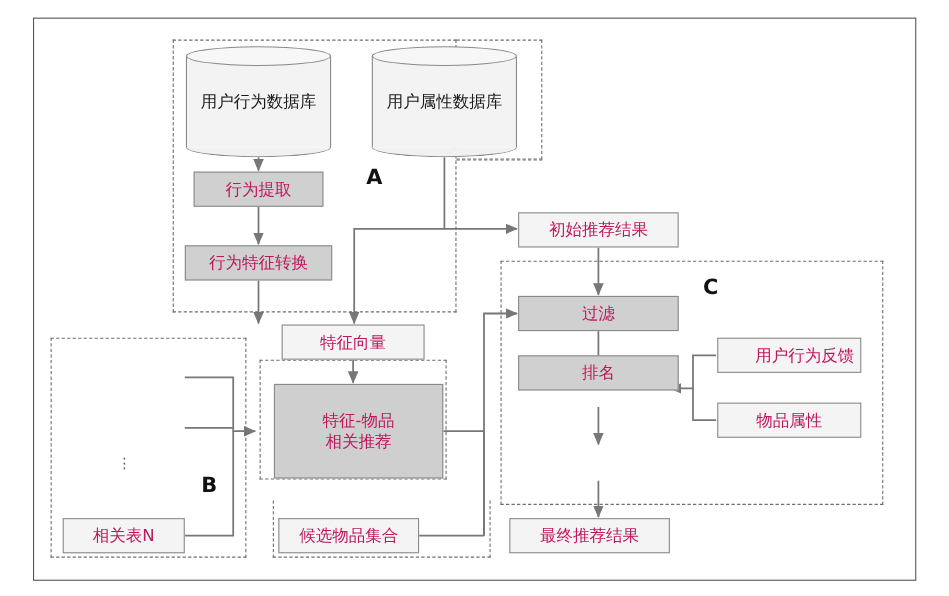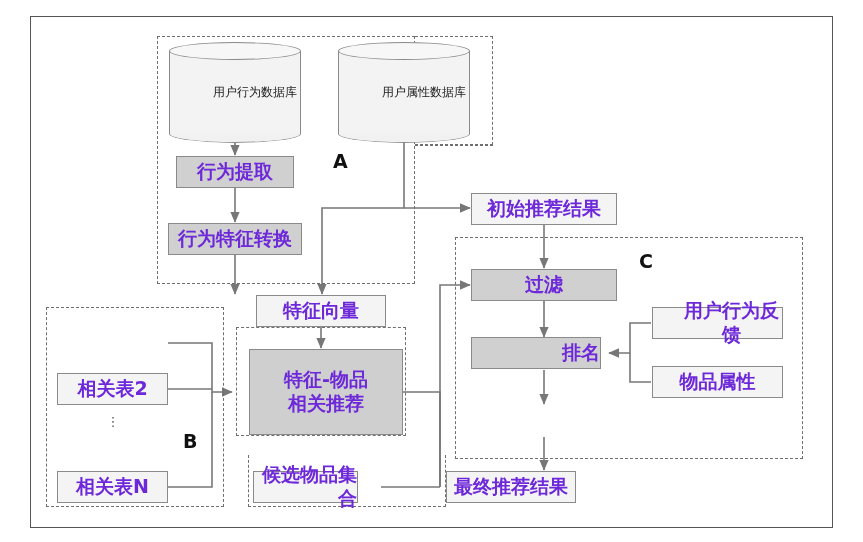--- a/index.html
+++ b/index.html
@@ -36,26 +36,25 @@
     overflow: visible;
   }
   .node {
     position: absolute;
     box-sizing: border-box;
     border: 1px solid #8a8a8a;
     display: flex;
     align-items: center;
     justify-content: center;
     text-align: center;
-    font-size: 19px;
-    color: #6d28d9;
+    font-size: 15px;
+    color: #be185d;
     line-height: 1.25;
     background: #f2f2f2;
     z-index: 3;
-    font-weight: bold;
   }
   .node.light {
     background: #f4f4f4;
   }
   .node.grey {
     background: #d0d0d0;
   }
   .node.mid {
     background: #cfcfcf;
   }
@@ -100,24 +99,23 @@
   }
   .cyl .label {
     position: absolute;
     left: 0;
     top: 0;
     width: 100%;
     height: 100%;
     display: flex;
     align-items: center;
     justify-content: center;
-    font-size: 12px;
+    font-size: 15px;
     color: #1a1a1a;
     z-index: 2;
-    padding-left: 20px;
   }
   .dashgroup {
     position: absolute;
     box-sizing: border-box;
     border: 1px dashed #6f6f6f;
     z-index: 1;
   }
   .grouplabel {
     position: absolute;
     font-size: 19px;
@@ -220,53 +218,50 @@
 
   <div class="node grey" style="left:168px; top:223px; width:134px; height:32px;">
     <span>行为特征转换</span>
   </div>
 
   <div class="node light" style="left:256px; top:295px; width:130px; height:32px;">
     <span>特征向量</span>
   </div>
 
 
-  <div class="node light" style="left:57px; top:373px; width:111px; height:32px;">
-    <span>相关表2</span>
-  </div>
 
   <div class="vdots" style="left:103px; top:420px;">⋮</div>
 
   <div class="node mid" style="left:249px; top:349px; width:154px; height:86px; flex-direction:column;">
     <span style="white-space:pre-line;">特征-物品
 相关推荐</span>
   </div>
 
   <div class="node light" style="left:57px; top:471px; width:111px; height:32px;">
     <span>相关表N</span>
   </div>
 
-  <div class="node light" style="left:253px; top:471px; width:105px; height:32px;text-align:right;">
+  <div class="node light" style="left:253px; top:471px; width:128px; height:32px;text-align:right;">
     <span>候选物品集合</span>
   </div>
 
   <div class="node light" style="left:471px; top:193px; width:146px; height:32px;">
     <span>初始推荐结果</span>
   </div>
 
   <div class="node grey" style="left:471px; top:269px; width:146px; height:32px;">
     <span>过滤</span>
   </div>
 
-  <div class="node grey" style="left:471px; top:337px; width:130px; height:32px;justify-content:flex-end;">
+  <div class="node grey" style="left:471px; top:323px; width:146px; height:32px;">
     <span>排名</span>
   </div>
 
 
-  <div class="node light" style="left:446px; top:471px; width:130px; height:32px;">
+  <div class="node light" style="left:463px; top:471px; width:146px; height:32px;">
     <span>最终推荐结果</span>
   </div>
 
   <div class="node light" style="left:652px; top:307px; width:131px; height:32px;padding-left:28px;">
     <span>用户行为反馈</span>
   </div>
 
   <div class="node light" style="left:652px; top:366px; width:131px; height:32px;">
     <span>物品属性</span>
   </div>

